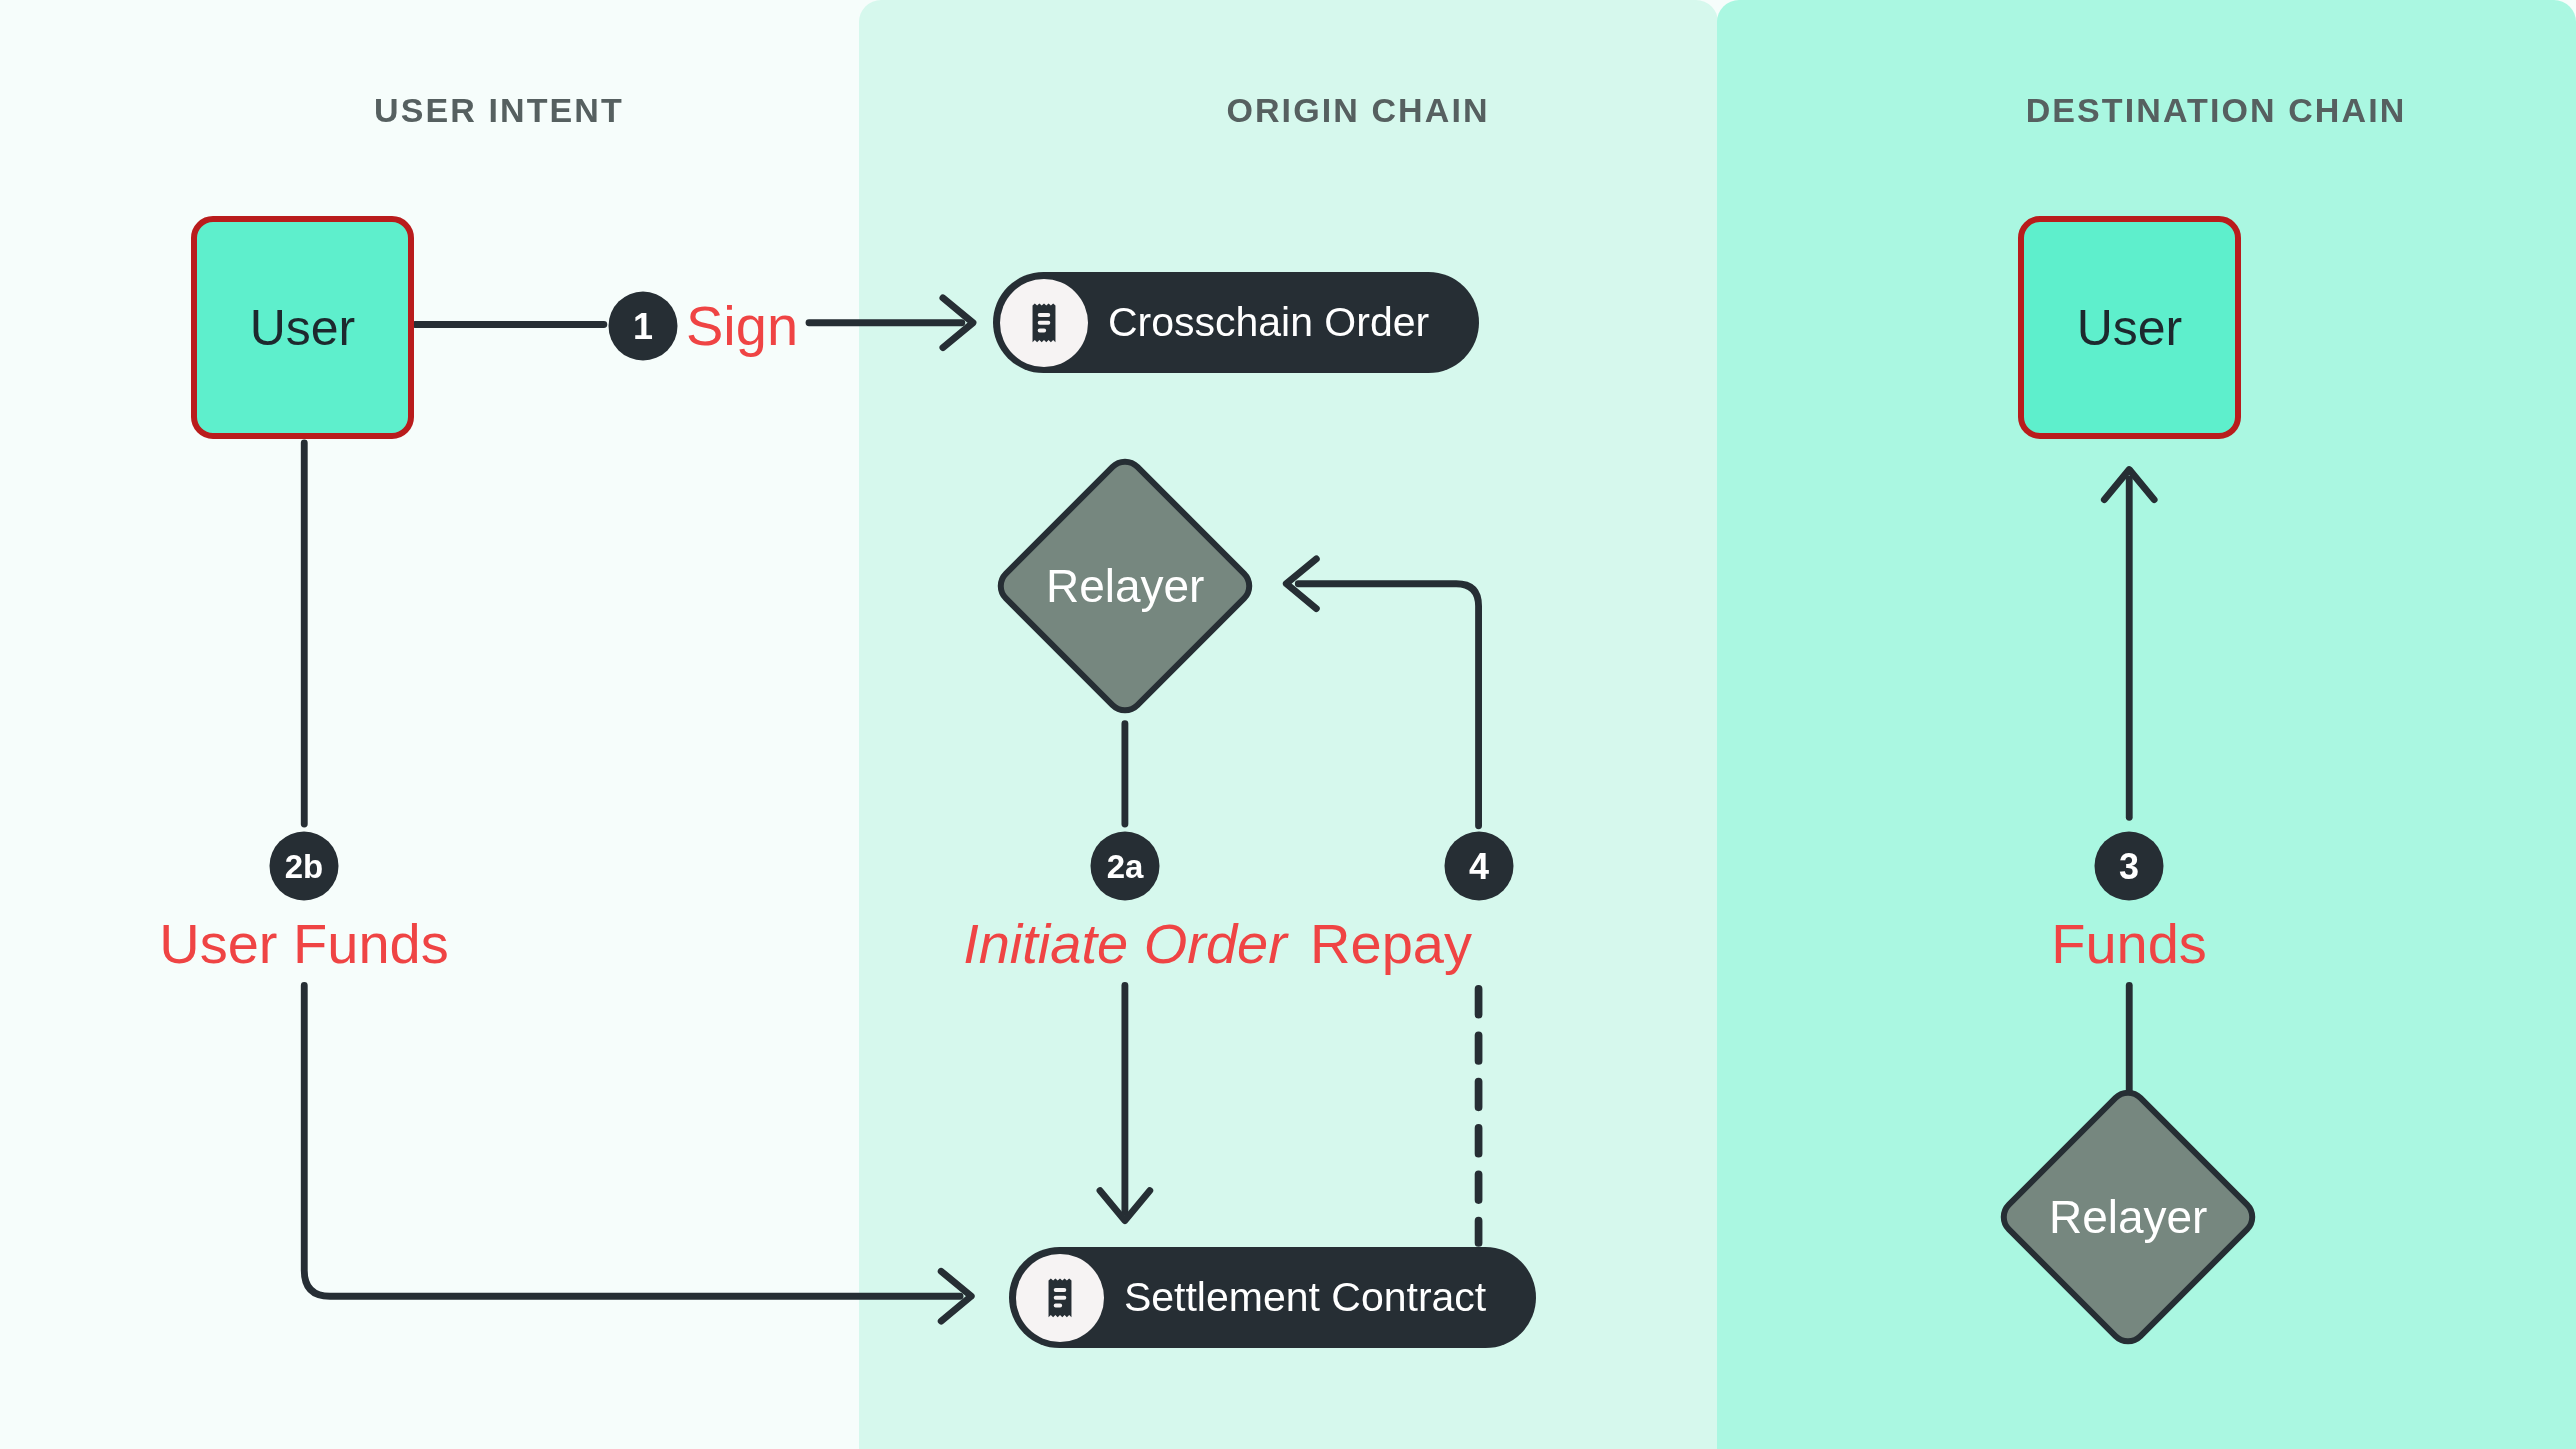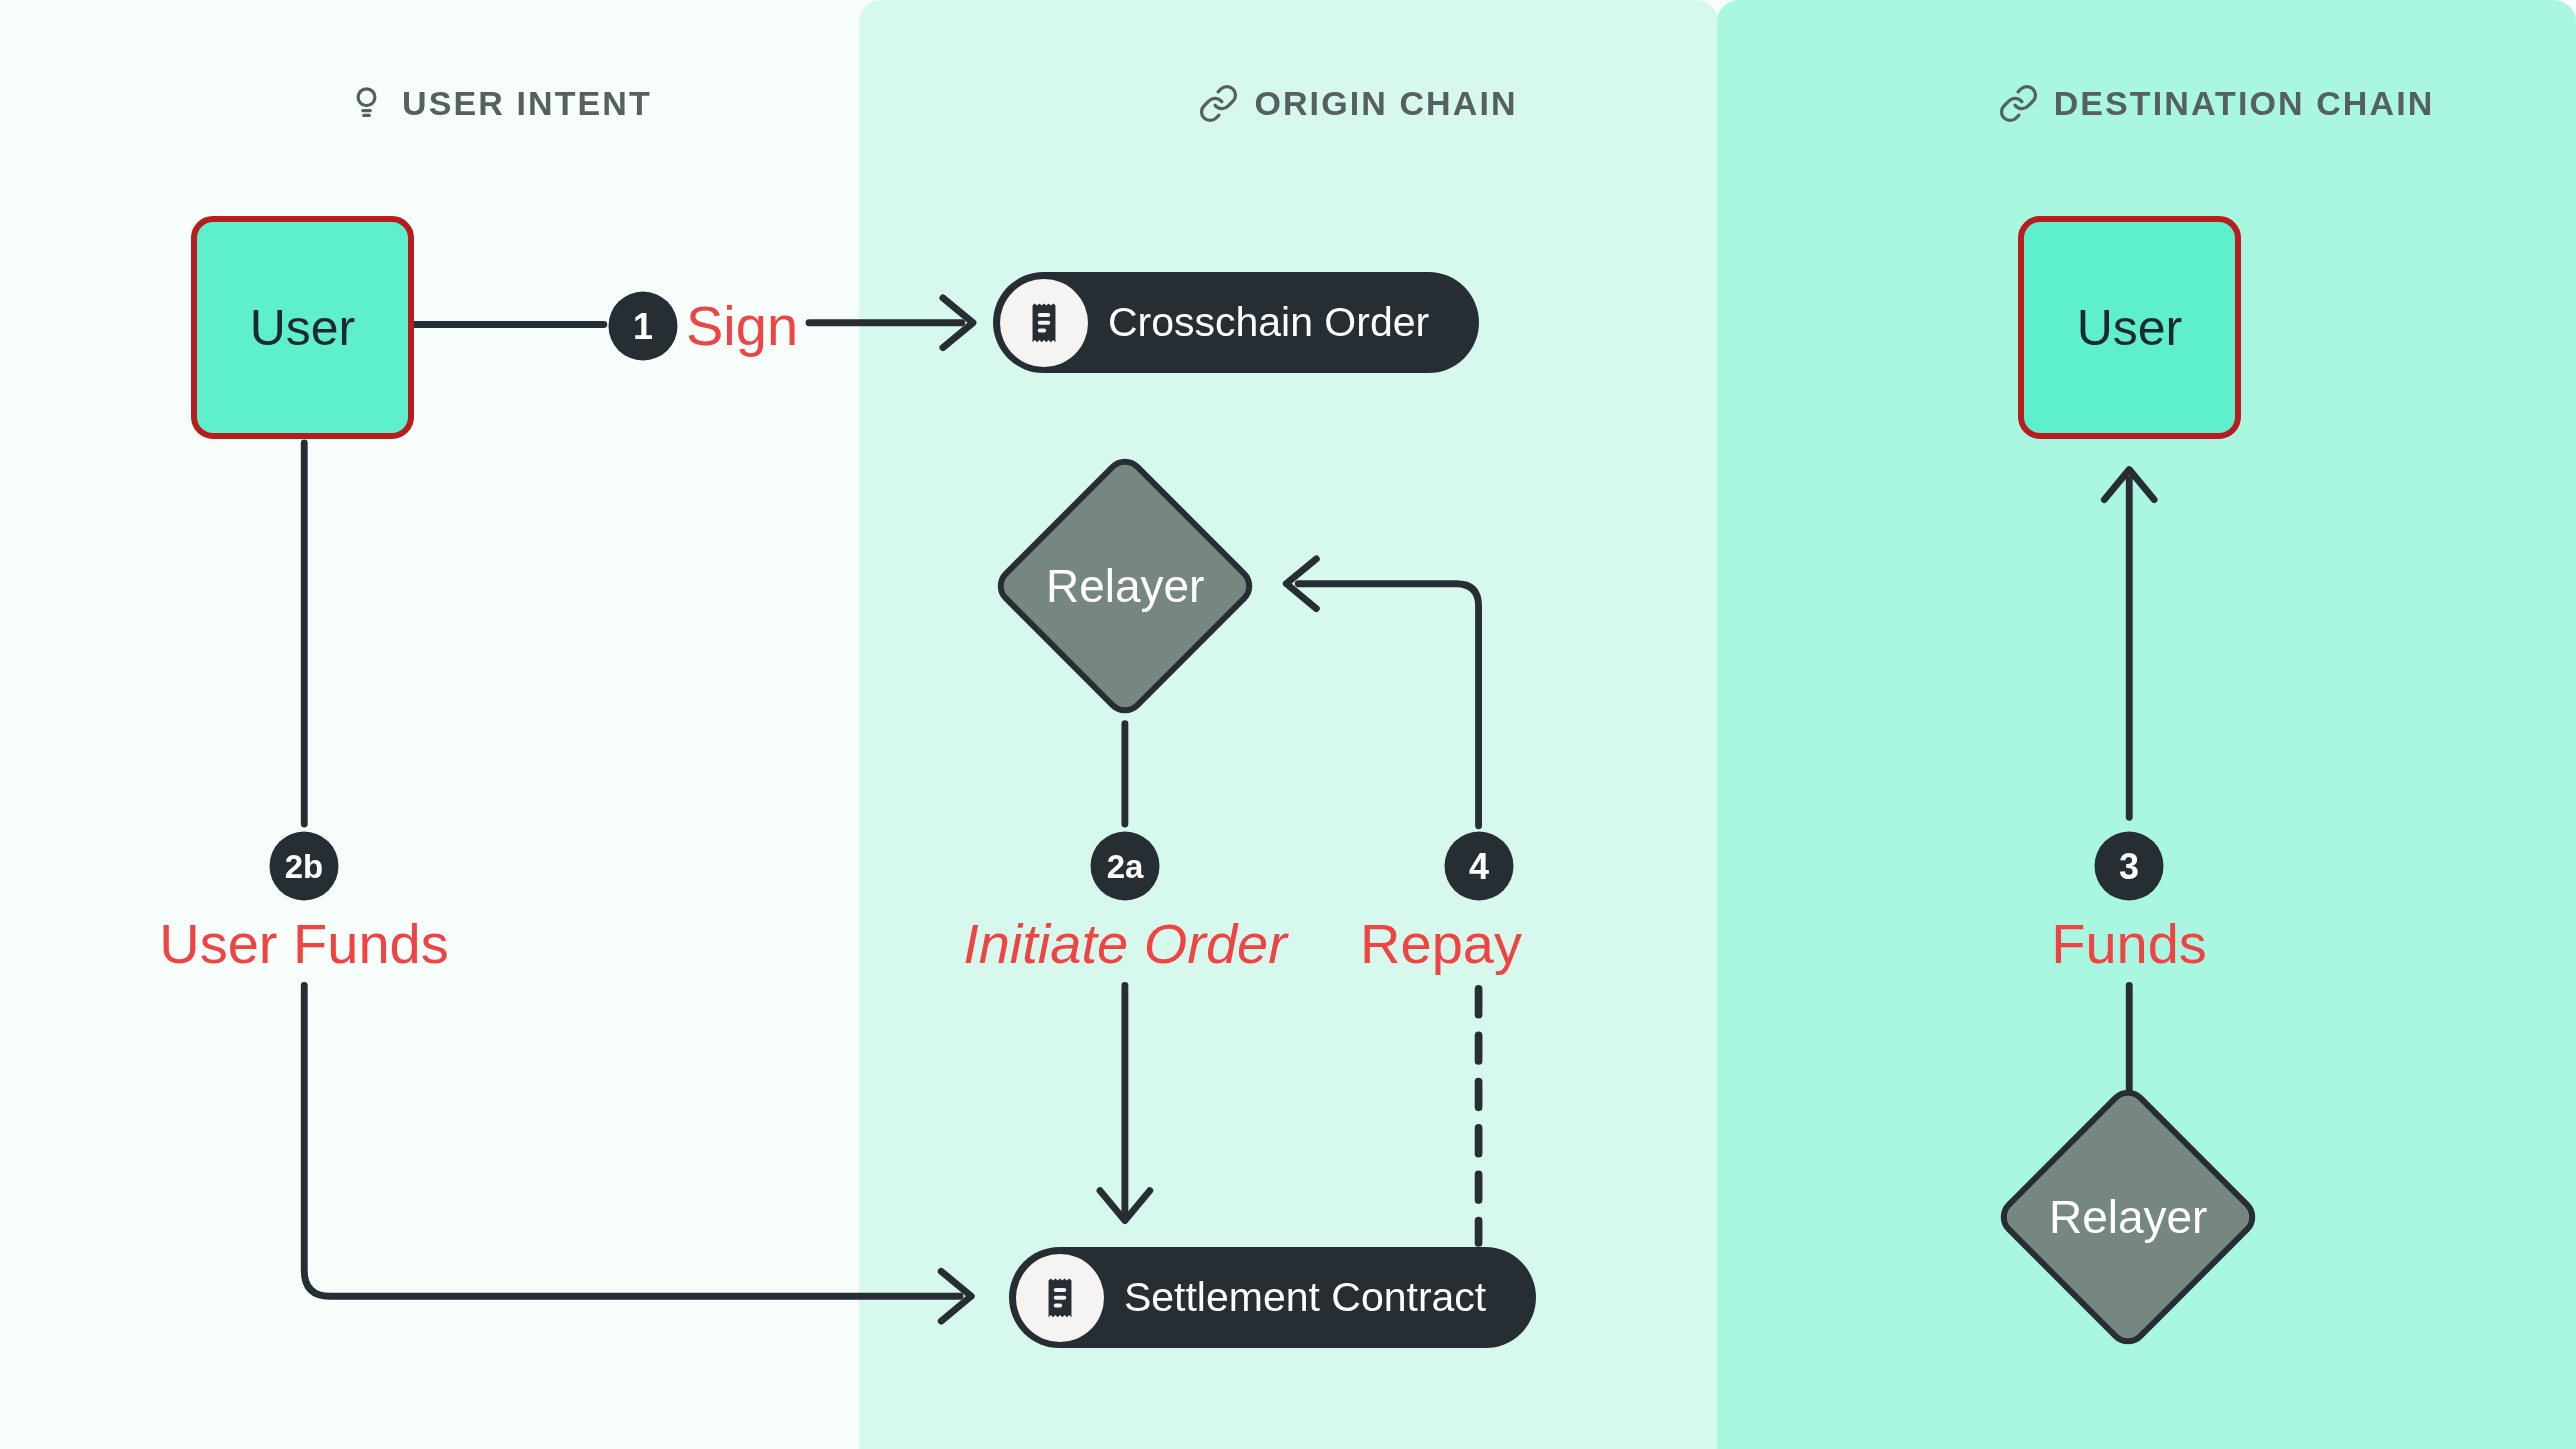--- a/index.html
+++ b/index.html
@@ -8,21 +8,21 @@
     background:#f6fdfb;
     font-family:"Liberation Sans","DejaVu Sans",sans-serif;
   }
   .panel{position:absolute;top:0;height:1477px;width:859px;border-radius:22px;}
   .panel.origin{left:859px;background:#d6f8ed;}
   .panel.destination{left:1717px;background:#aaf7e1;}
 
   .col-header{
     position:absolute;top:79px;width:998px;height:48px;
     display:flex;align-items:center;justify-content:center;gap:15px;
-    color:#566060;font-size:34px;font-weight:700;letter-spacing:2.1px;
+    color:#566060;font-size:34px;font-weight:700;letter-spacing:2.1px;flex-direction:column;
   }
   .col-header svg{width:41px;height:41px;stroke:#566060;fill:none;
     stroke-width:1.9;stroke-linecap:round;stroke-linejoin:round;}
 
   .node-box{
     position:absolute;width:223px;height:223px;
     background:#5eefcc;border:6px solid #b91c1c;border-radius:22px;
     display:flex;align-items:center;justify-content:center;
     font-size:50px;color:#1d292e;font-weight:400;
     box-sizing:border-box;
@@ -164,14 +164,14 @@
 <div class="badge" style="left:643px;top:326px;font-size:36px;">1</div>
 <div class="badge" style="left:1125px;top:866px;">2a</div>
 <div class="badge" style="left:304px;top:866px;">2b</div>
 <div class="badge" style="left:2129px;top:866px;font-size:36px;">3</div>
 <div class="badge" style="left:1479px;top:866px;font-size:36px;">4</div>
 
 <div class="flow-label" style="left:742px;top:325px;">Sign</div>
 <div class="flow-label" style="left:1125px;top:943px;font-style:italic;">Initiate Order</div>
 <div class="flow-label" style="left:304px;top:943px;">User Funds</div>
 <div class="flow-label" style="left:2129px;top:943px;">Funds</div>
-<div class="flow-label" style="left:1441px;top:943px;">Repay</div>
+<div class="flow-label" style="left:1391px;top:943px;">Repay</div>
 
 
 </body></html>

